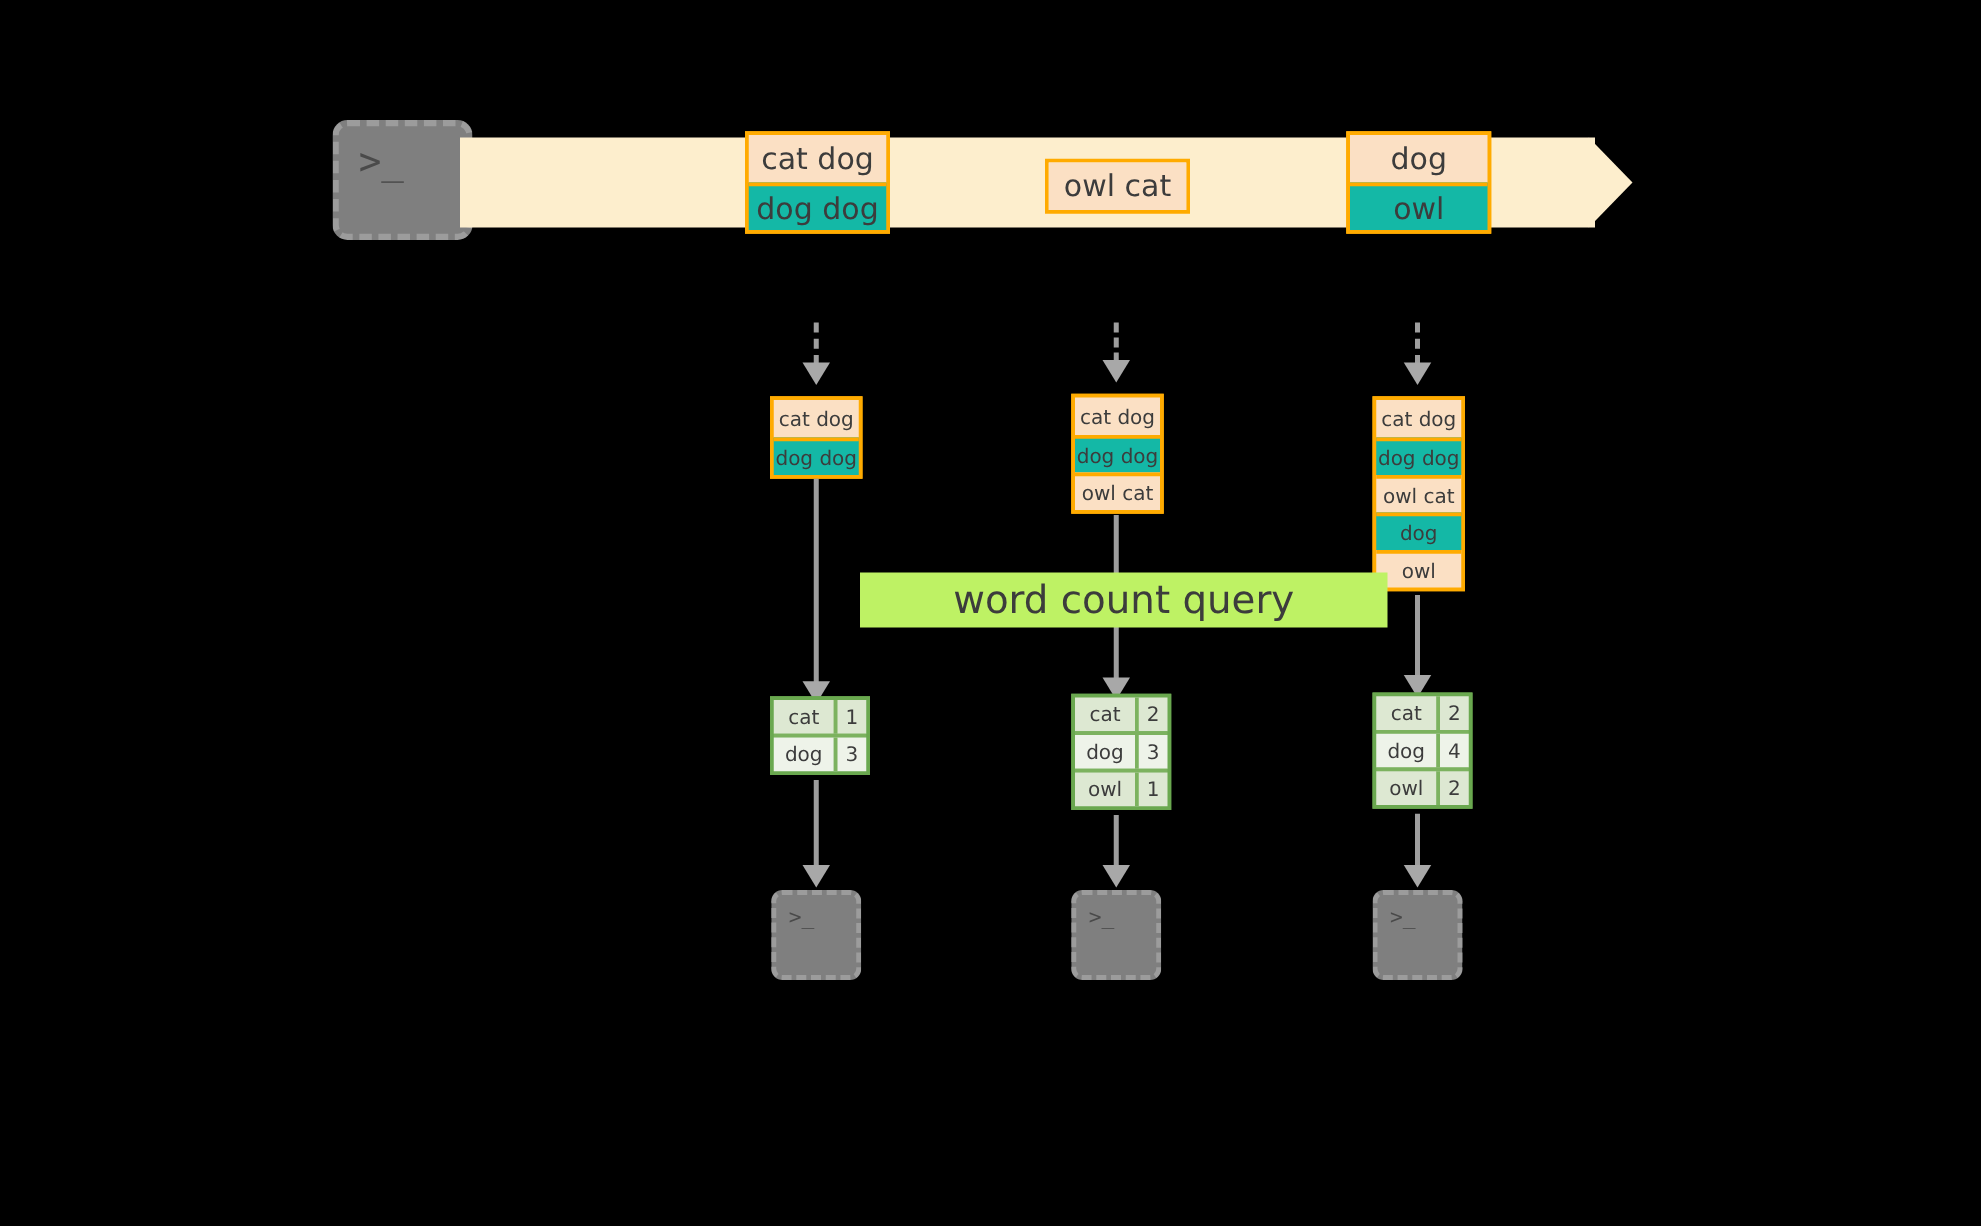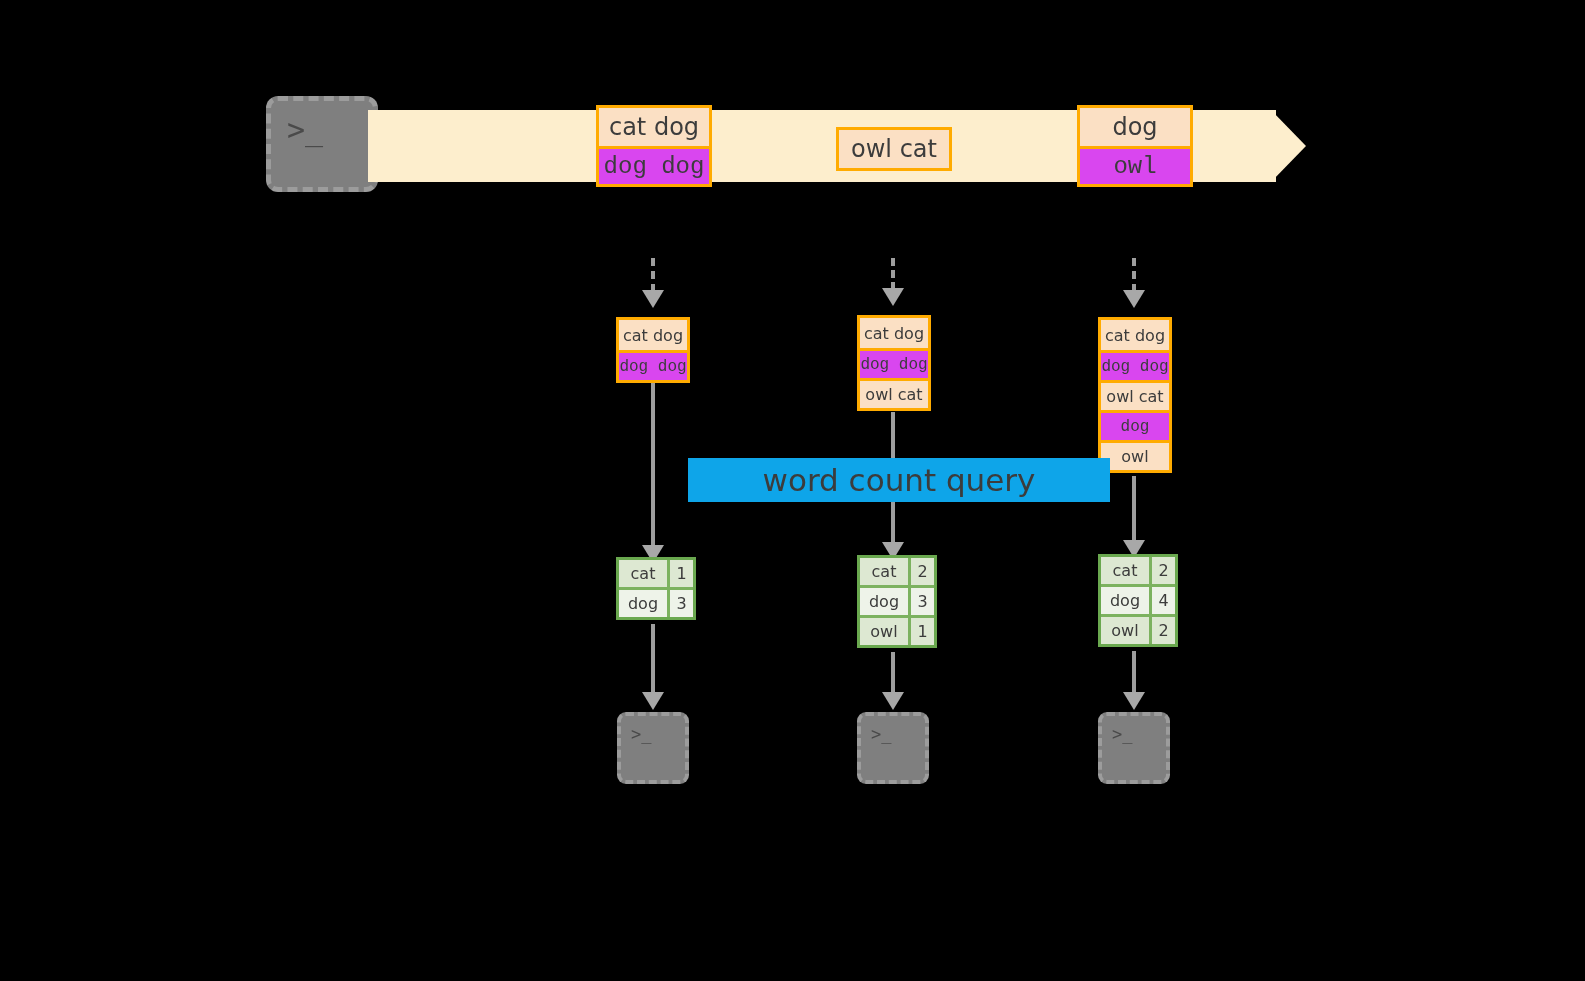--- a/index.html
+++ b/index.html
@@ -58,21 +58,21 @@
   }
   .msgbox .cell {
     background: #fbe0c4;
     color: #3c3c3c;
     display: flex;
     align-items: center;
     justify-content: center;
     text-align: center;
     white-space: nowrap;
   }
-  .msgbox .cell.alt { background: #d946ef; font-family: Liberation Mono, monospace; }
+  .msgbox .cell.alt { background: #14b8a6; }
   .msgbox .cell + .cell { border-top: 3px solid #ffab00; }
 
   .msgbox.big .cell { height: 38px; font-size: 24px; }
   .msgbox.small .cell { height: 30px; font-size: 16px; }
 
   
   .table {
     border: 3px solid #6aa84f;
     background: #6aa84f;
     display: flex;
@@ -106,21 +106,21 @@
     border-top: 18px solid #a8a8a8;
   }
   .conn-line.dash {
     background: none;
     border-left: 4px dashed #9e9e9e;
     width: 0;
   }
 
   
   .label-band {
-    background: #0ea5e9;
+    background: #bef264;
     display: flex;
     align-items: center;
     justify-content: center;
   }
   .label-band span {
     color: #3c3c3c;
     font-size: 31px;
     white-space: nowrap;
   }
 </style>

